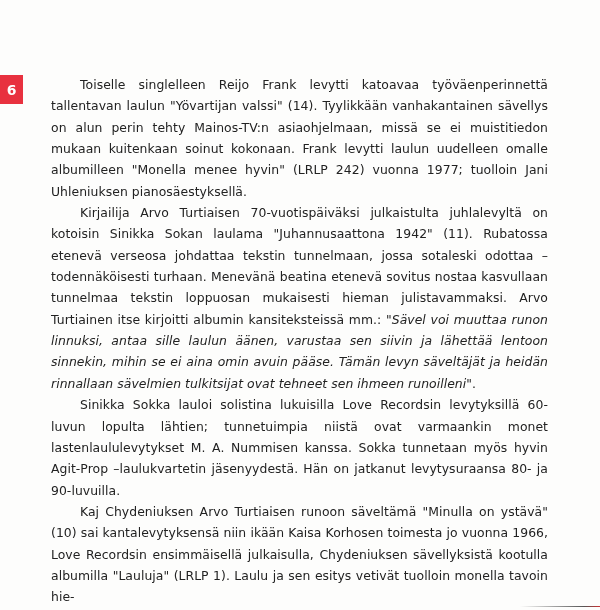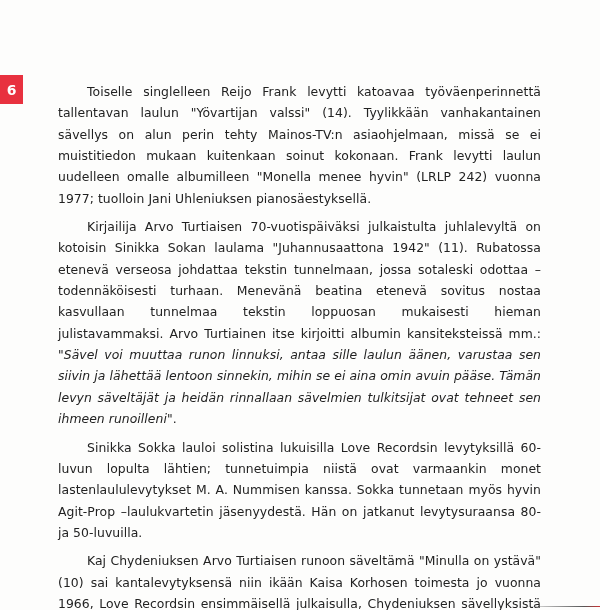--- a/index.html
+++ b/index.html
@@ -19,21 +19,21 @@
     font-family: "DejaVu Sans", sans-serif;
   }
   .text-column {
     position: absolute; left: 51px; top: 74px;
     width: 497px;
     font-size: 12.4px;
     line-height: 21.35px;
     text-align: justify;
     letter-spacing: 0.05px;
   }
-  .text-column p { margin: 7px; text-indent: 29px; }
+  .text-column p { margin: 0; text-indent: 29px; }
   .text-column em { font-style: italic; }
   .bottom-edge {
     position: absolute; right: 0; bottom: 3px;
     width: 80px; height: 1px;
     background: linear-gradient(to right, rgba(0,0,0,0), #555 80%, #c33);
   }
 </style>
 </head>
 <body>
 
@@ -42,20 +42,20 @@
 </div>
 
 <div class="text-column">
   <p>
     <span>Toiselle singlelleen Reijo Frank levytti katoavaa työväenperinnettä tallentavan laulun "Yövartijan valssi" (14). Tyylikkään vanhakantainen sävellys on alun perin tehty Mainos-TV:n asiaohjelmaan, missä se ei muistitiedon mukaan kuitenkaan soinut kokonaan. Frank levytti laulun uudelleen omalle albumilleen "Monella menee hyvin" (LRLP 242) vuonna 1977; tuolloin Jani Uhleniuksen pianosäestyksellä.</span>
   </p>
   <p>
     <span>Kirjailija Arvo Turtiaisen 70-vuotispäiväksi julkaistulta juhlalevyltä on kotoisin Sinikka Sokan laulama "Juhannusaattona 1942" (11). Rubatossa etenevä verseosa johdattaa tekstin tunnelmaan, jossa sotaleski odottaa – todennäköisesti turhaan. Menevänä beatina etenevä sovitus nostaa kasvullaan tunnelmaa tekstin loppuosan mukaisesti hieman julistavammaksi. Arvo Turtiainen itse kirjoitti albumin kansiteksteissä mm.: </span><em>"Sävel voi muuttaa runon linnuksi, antaa sille laulun äänen, varustaa sen siivin ja lähettää lentoon sinnekin, mihin se ei aina omin avuin pääse. Tämän levyn säveltäjät ja heidän rinnallaan sävelmien tulkitsijat ovat tehneet sen ihmeen runoilleni"</em><span>.</span>
   </p>
   <p>
-    <span>Sinikka Sokka lauloi solistina lukuisilla Love Recordsin levytyksillä 60-luvun lopulta lähtien; tunnetuimpia niistä ovat varmaankin monet lastenlaululevytykset M. A. Nummisen kanssa. Sokka tunnetaan myös hyvin Agit-Prop –laulukvartetin jäsenyydestä. Hän on jatkanut levytysuraansa 80- ja 50-luvuilla.</span>
+    <span>Sinikka Sokka lauloi solistina lukuisilla Love Recordsin levytyksillä 60-luvun lopulta lähtien; tunnetuimpia niistä ovat varmaankin monet lastenlaululevytykset M. A. Nummisen kanssa. Sokka tunnetaan myös hyvin Agit-Prop –laulukvartetin jäsenyydestä. Hän on jatkanut levytysuraansa 80- ja 90-luvuilla.</span>
   </p>
   <p>
     <span>Kaj Chydeniuksen Arvo Turtiaisen runoon säveltämä "Minulla on ystävä" (10) sai kantalevytyksensä niin ikään Kaisa Korhosen toimesta jo vuonna 1966, Love Recordsin ensimmäisellä julkaisulla, Chydeniuksen sävellyksistä kootulla albumilla "Lauluja" (LRLP 1). Laulu ja sen esitys vetivät tuolloin monella tavoin hie-</span>
   </p>
 </div>
 
 <div class="bottom-edge"></div>
 
 </body></html>

